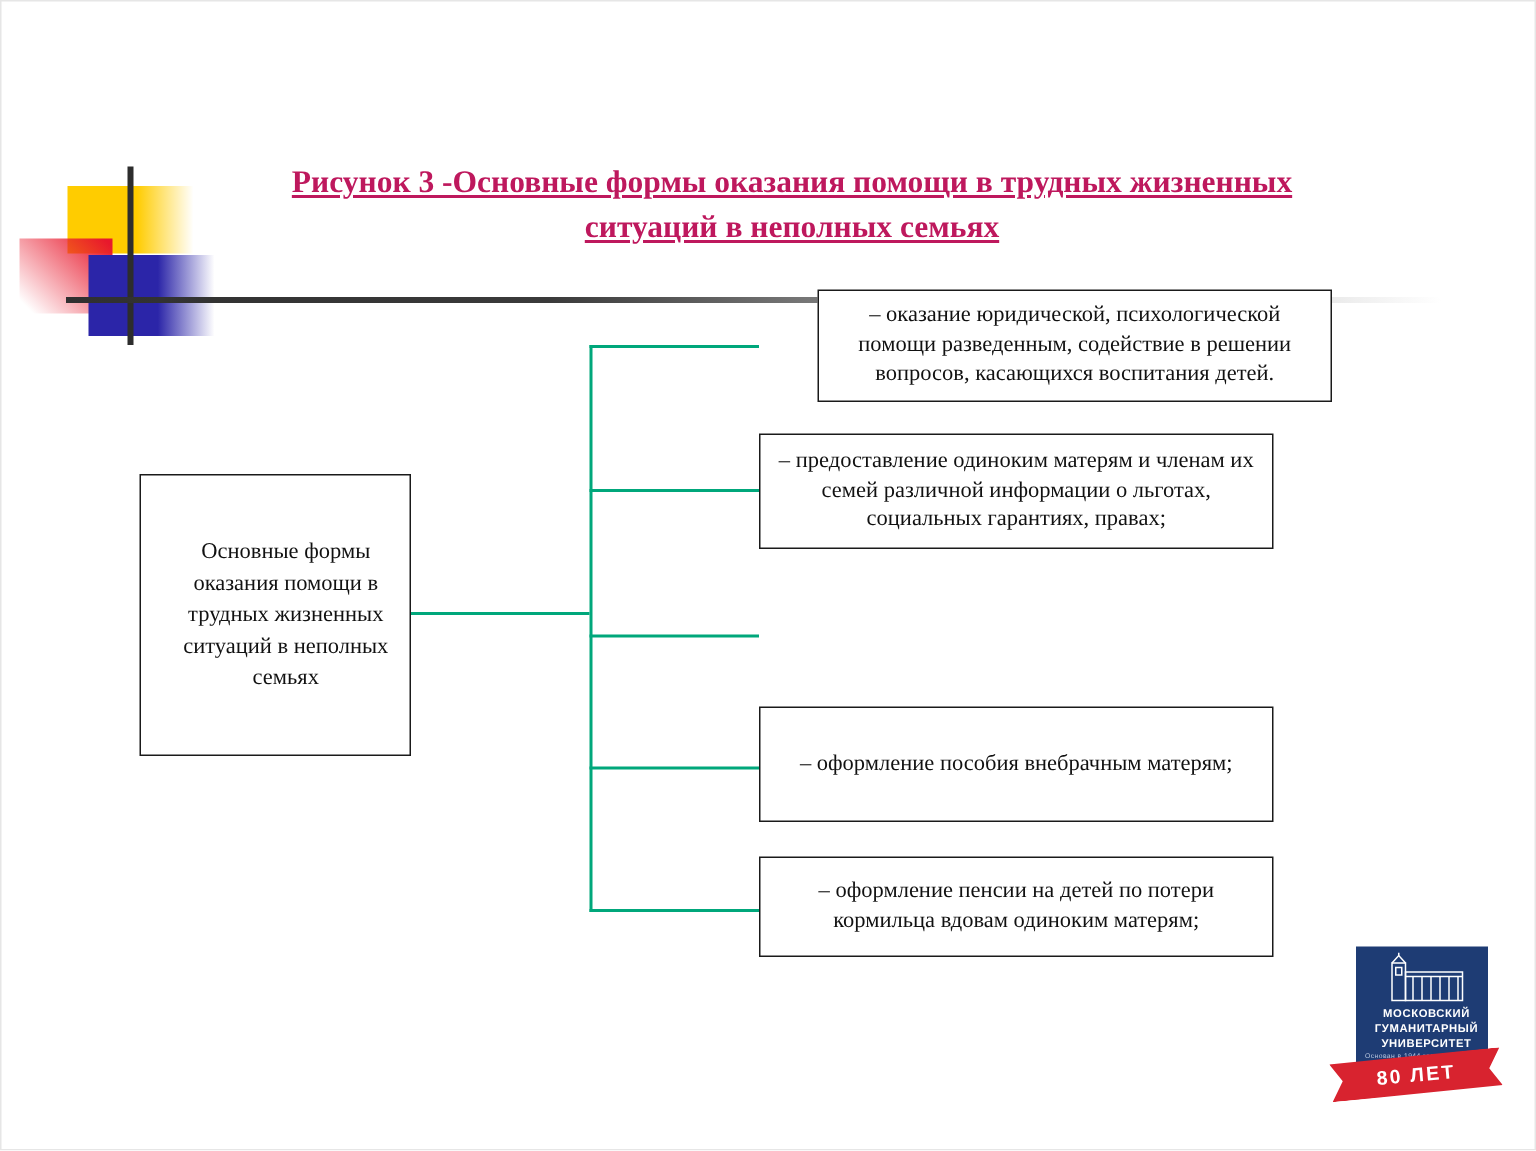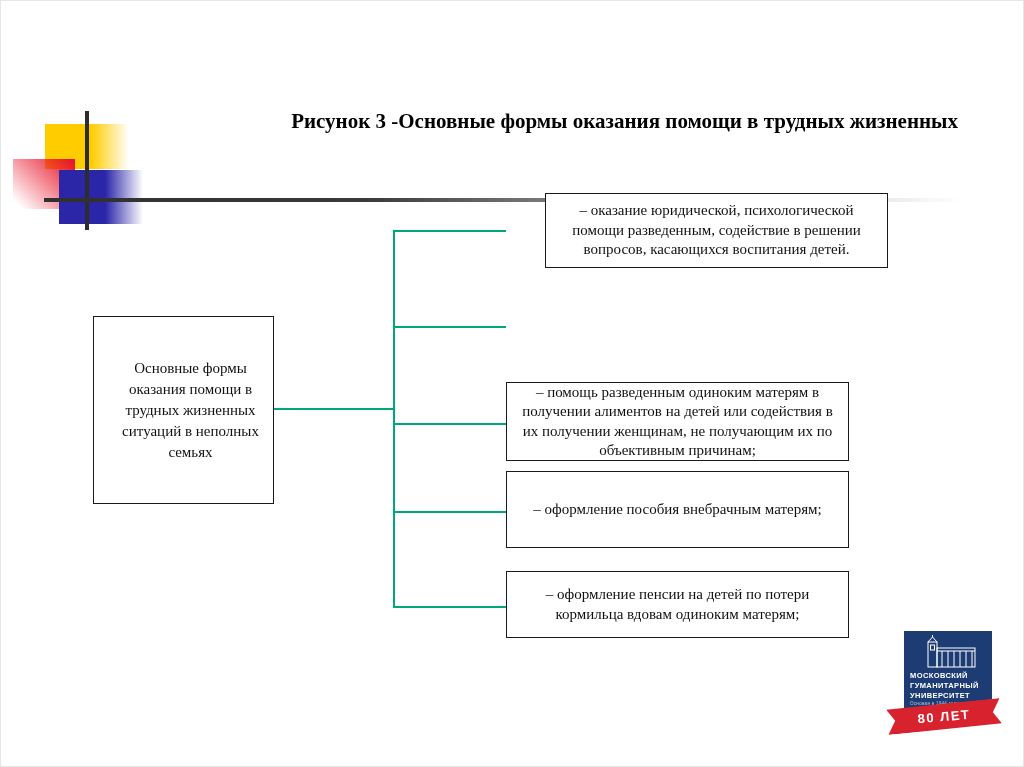--- a/index.html
+++ b/index.html
@@ -20,21 +20,21 @@
   .sq-red{left:12px;top:158px;width:62px;height:50px;z-index:2;
     background:linear-gradient(225deg,var(--dec-red,#e8182c) 5%,rgba(255,255,255,0) 92%);}
   .sq-blue{left:58px;top:169px;width:84px;height:54px;z-index:3;
     background:linear-gradient(to right,var(--dec-blue,#2b25a8) 55%,rgba(255,255,255,0) 100%);}
   .vline{left:84px;top:110px;width:4px;height:119px;background:#2d2d2d;z-index:4;}
   .hline{left:43px;top:197px;width:917px;height:4px;z-index:4;
     background:linear-gradient(to right,#303030 0%,#3a3a3a 35%,#8a8a8a 60%,#d8d8d8 85%,rgba(255,255,255,0) 100%);}
   
   .title{
     position:absolute;left:97px;top:106px;width:860px;z-index:5;
-    text-align:right;font-size:21px;font-weight:bold;line-height:1.42;color:#000000;
+    text-align:center;font-size:21px;font-weight:bold;line-height:1.42;color:#be185d;text-decoration:underline;
   }
   
   .dbox{
     position:absolute;box-sizing:border-box;background:#fff;
     border:1.5px solid #1a1a1a;
     display:flex;align-items:center;justify-content:center;
     text-align:center;font-size:15px;line-height:1.3;padding:4px 6px;z-index:6;
   }
   .root-box{left:92px;top:315px;width:181px;height:188px;line-height:1.4;padding-left:20px;}
   .b1{left:505px;top:192px;width:343px;height:75px;margin-left:39px;}
@@ -57,21 +57,21 @@
     text-align:center;font-size:14px;line-height:1.3;color:#0d0d0d;
   }
   
   .logo{position:absolute;left:886px;top:624px;width:114px;height:122px;z-index:7;}
   .logo-navy{
     position:absolute;left:17px;top:6px;width:88px;height:84px;
     background:var(--navy,#1e3c74);box-sizing:border-box;padding:3px 0 0 6px;
     font-family:"Liberation Sans","DejaVu Sans",sans-serif;
   }
   .logo-building{display:block;margin:1px auto 2px auto;width:58px;height:34px;}
-  .logo-name{font-size:7.5px;font-weight:bold;color:#ffffff;letter-spacing:.4px;line-height:1.3;white-space:nowrap;}
+  .logo-name{font-size:7.5px;font-weight:bold;color:#ffffff;letter-spacing:.4px;line-height:1.3;white-space:nowrap;text-align:center;}
   .logo-founded{font-size:4.5px;color:#b9c7df;margin-top:1px;letter-spacing:.3px;}
   .ribbon{
     position:absolute;left:0;top:78px;width:114px;height:27px;
     background:var(--ribbon-red,#d8232f);
     transform:rotate(-5deg);
     clip-path:polygon(0 6%,100% 0,93% 50%,100% 94%,0 100%,7% 50%);
     display:flex;align-items:center;justify-content:center;
   }
   .ribbon-text{
     font-family:"Liberation Sans","DejaVu Sans",sans-serif;
@@ -84,39 +84,40 @@
 <div id="slide">
 
   <div class="dec sq-yellow"></div>
   <div class="dec sq-red"></div>
   <div class="dec sq-blue"></div>
   <div class="dec vline"></div>
   <div class="dec hline"></div>
 
   <div class="title">
     <div>Рисунок 3 -Основные формы оказания помощи в трудных жизненных</div>
+    <div>ситуаций  в неполных семьях</div>
   </div>
 
   <div class="conn c-root"></div>
   <div class="conn c-vert"></div>
   <div class="conn c-t1"></div>
   <div class="conn c-t2"></div>
   <div class="conn c-t3"></div>
   <div class="conn c-t4"></div>
   <div class="conn c-t5"></div>
 
   <div class="dbox root-box">
     <span>Основные формы оказания помощи в трудных жизненных ситуаций  в неполных семьях</span>
   </div>
 
   <div class="dbox b1">
     <span>– оказание юридической, психологической помощи разведенным, содействие в решении вопросов, касающихся воспитания детей.</span>
   </div>
-  <div class="dbox b3">
-    <span>– помощь разведенным одиноким матерям в получении алиментов на детей или содействия в их получении женщинам, не получающим их по объективным причинам;</span>
+  <div class="dbox b2">
+    <span>– предоставление одиноким матерям и членам их семей различной информации о льготах, социальных гарантиях, правах;</span>
   </div>
   <div class="dbox b4">
     <span>– оформление пособия внебрачным матерям;</span>
   </div>
   <div class="dbox b5">
     <span>– оформление пенсии на детей по потери кормильца вдовам одиноким матерям;</span>
   </div>
 
 
   <div class="logo">

